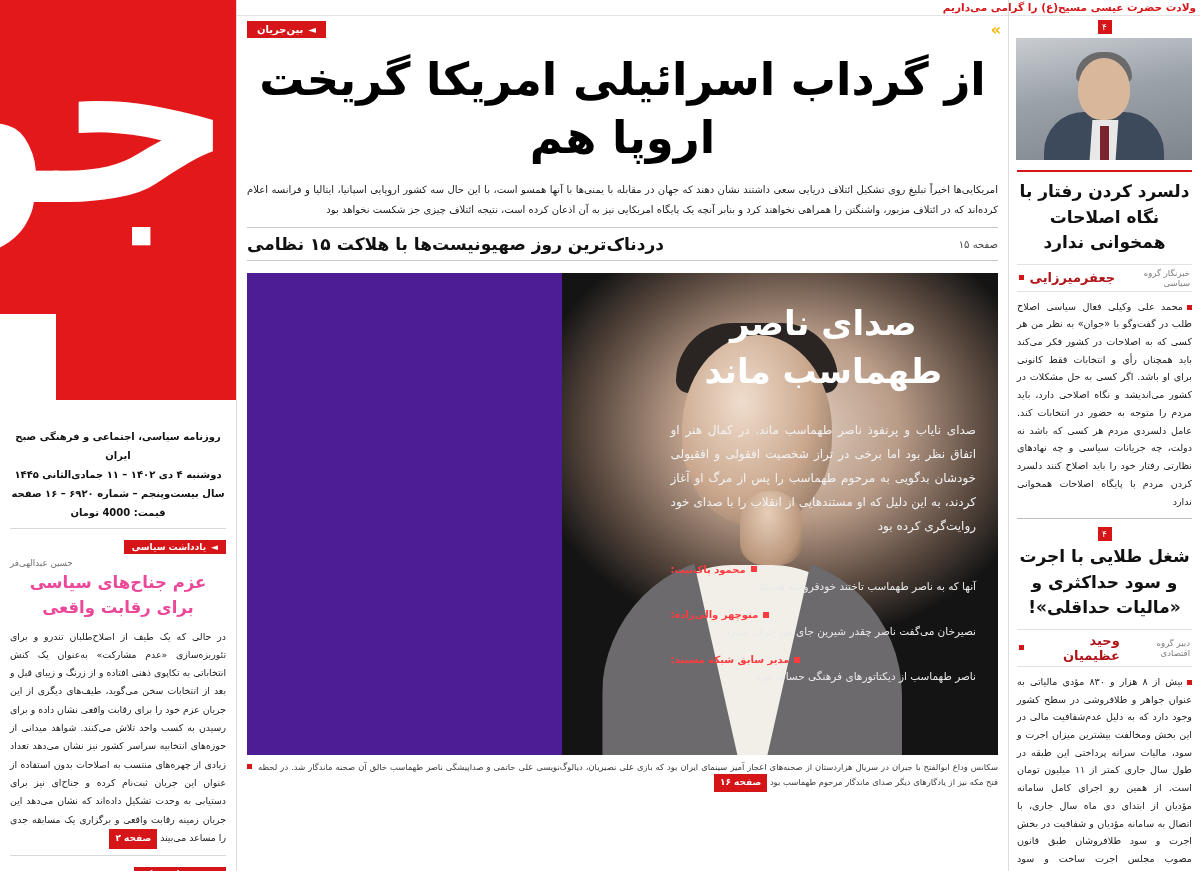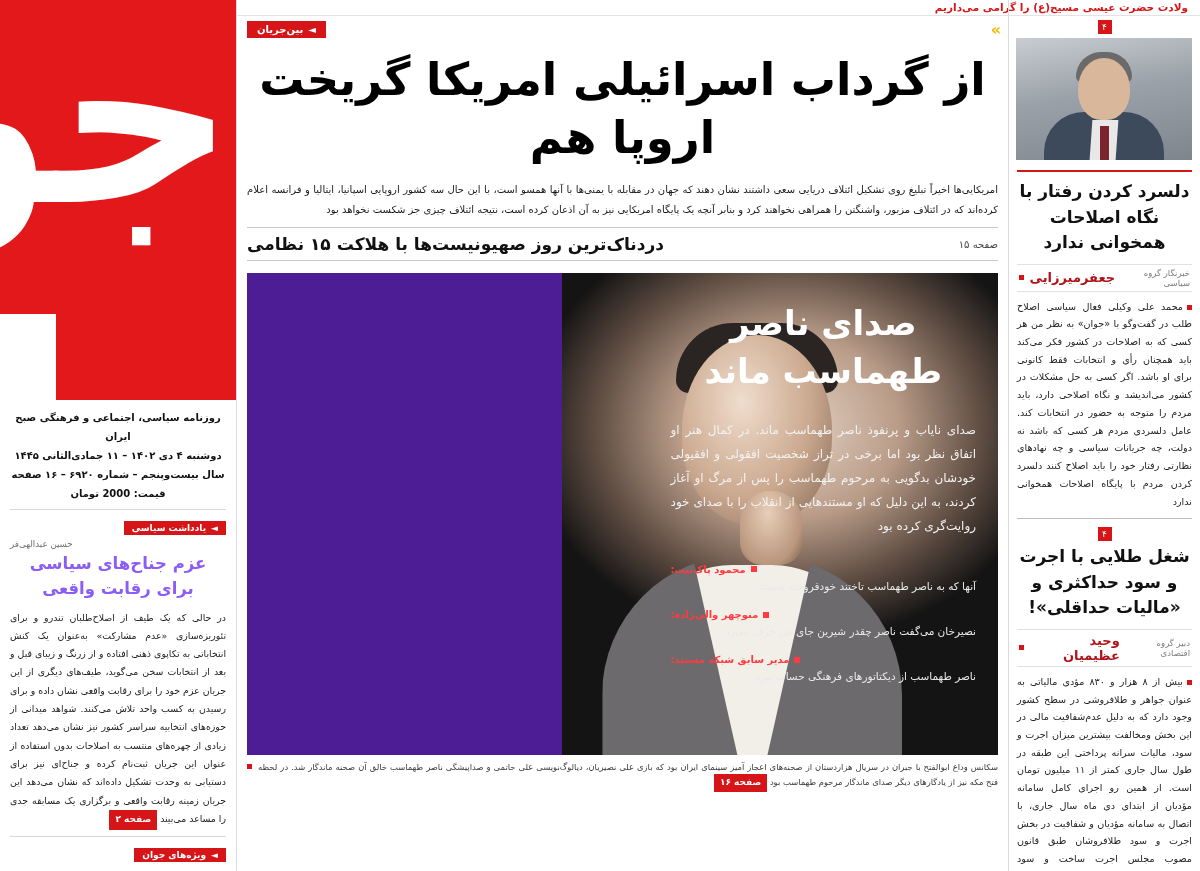--- a/index.html
+++ b/index.html
@@ -20,21 +20,21 @@
   
   .topstrip {
     position: absolute;
     top: 0; left: 0; right: 0;
     height: 16px;
     background: #ffffff;
     border-bottom: 1px solid #e3e3e3;
   }
   .topstrip .slogan {
     position: absolute;
-    top: 1px; right: 12px;
+    top: 1px; right: 4px;
     font-size: 10.5px;
     color: #d61518;
     font-weight: bold;
     letter-spacing: 0;
   }
   
   .col-left {
     width: 192px;
     padding: 20px 8px 6px 8px;
     border-left: 1px solid #dcdcdc;
@@ -358,20 +358,21 @@
     width: 56px; height: 86px;
     background: #ffffff;
   }
   .right-pad { padding: 8px 10px 6px 10px; }
   .right-info {
     text-align: center;
     font-size: 10px;
     line-height: 1.9;
     color: #111;
     font-weight: bold;
+    margin-top: 19px;
   }
   .right-info .line2 { font-weight: bold; }
   .right-tag {
     display: inline-flex;
     align-items: center;
     gap: 5px;
     background: #d61518;
     color: #fff;
     font-size: 9px;
     font-weight: bold;
@@ -381,21 +382,21 @@
     font-size: 8.7px;
     color: #6f6f6f;
     text-align: left;
     margin: 4px 0 2px 0;
   }
   .right-hl {
     text-align: center;
     font-size: 16.5px;
     line-height: 1.5;
     font-weight: bold;
-    color: #8b5cf6;
+    color: #ec4899;
     margin: 3px 0 7px 0;
   }
   .right-body {
     font-size: 9.4px;
     line-height: 1.95;
     text-align: justify;
     color: #1a1a1a;
   }
   .right-hl2 {
     text-align: center;
@@ -543,21 +544,21 @@
       <div class="word">جوان</div>
       <div class="tail"></div>
     </div>
 
     <div class="right-pad">
 
       <div class="right-info">
         <div>روزنامه سیاسی، اجتماعی و فرهنگی صبح ایران</div>
         <div class="line2">دوشنبه ۴ دی ۱۴۰۲ – ۱۱ جمادی‌الثانی ۱۴۴۵</div>
         <div>سال بیست‌وپنجم – شماره ۶۹۲۰ – ۱۶ صفحه</div>
-        <div>قیمت: 2000 تومان</div>
+        <div>قیمت: 4000 تومان</div>
       </div>
 
       <hr class="sep-gray-thin">
 
       <div style="text-align:right;">
         <span class="right-tag">
           <span>◄</span>
           <span>یادداشت سیاسی</span>
         </span>
       </div>

